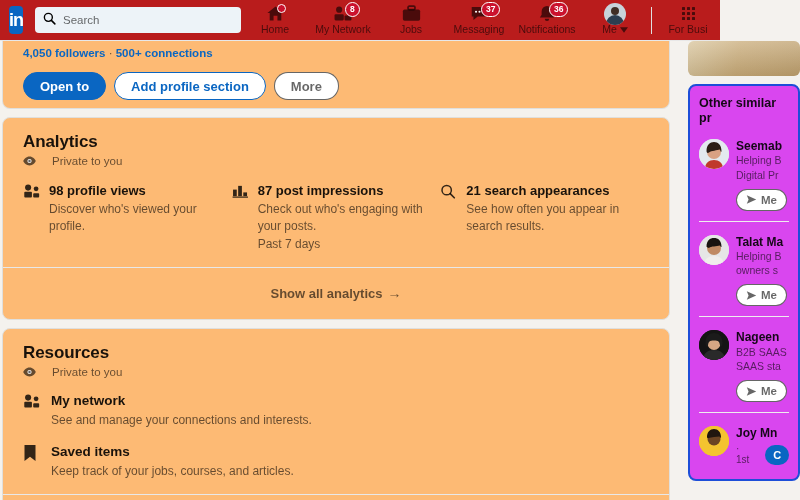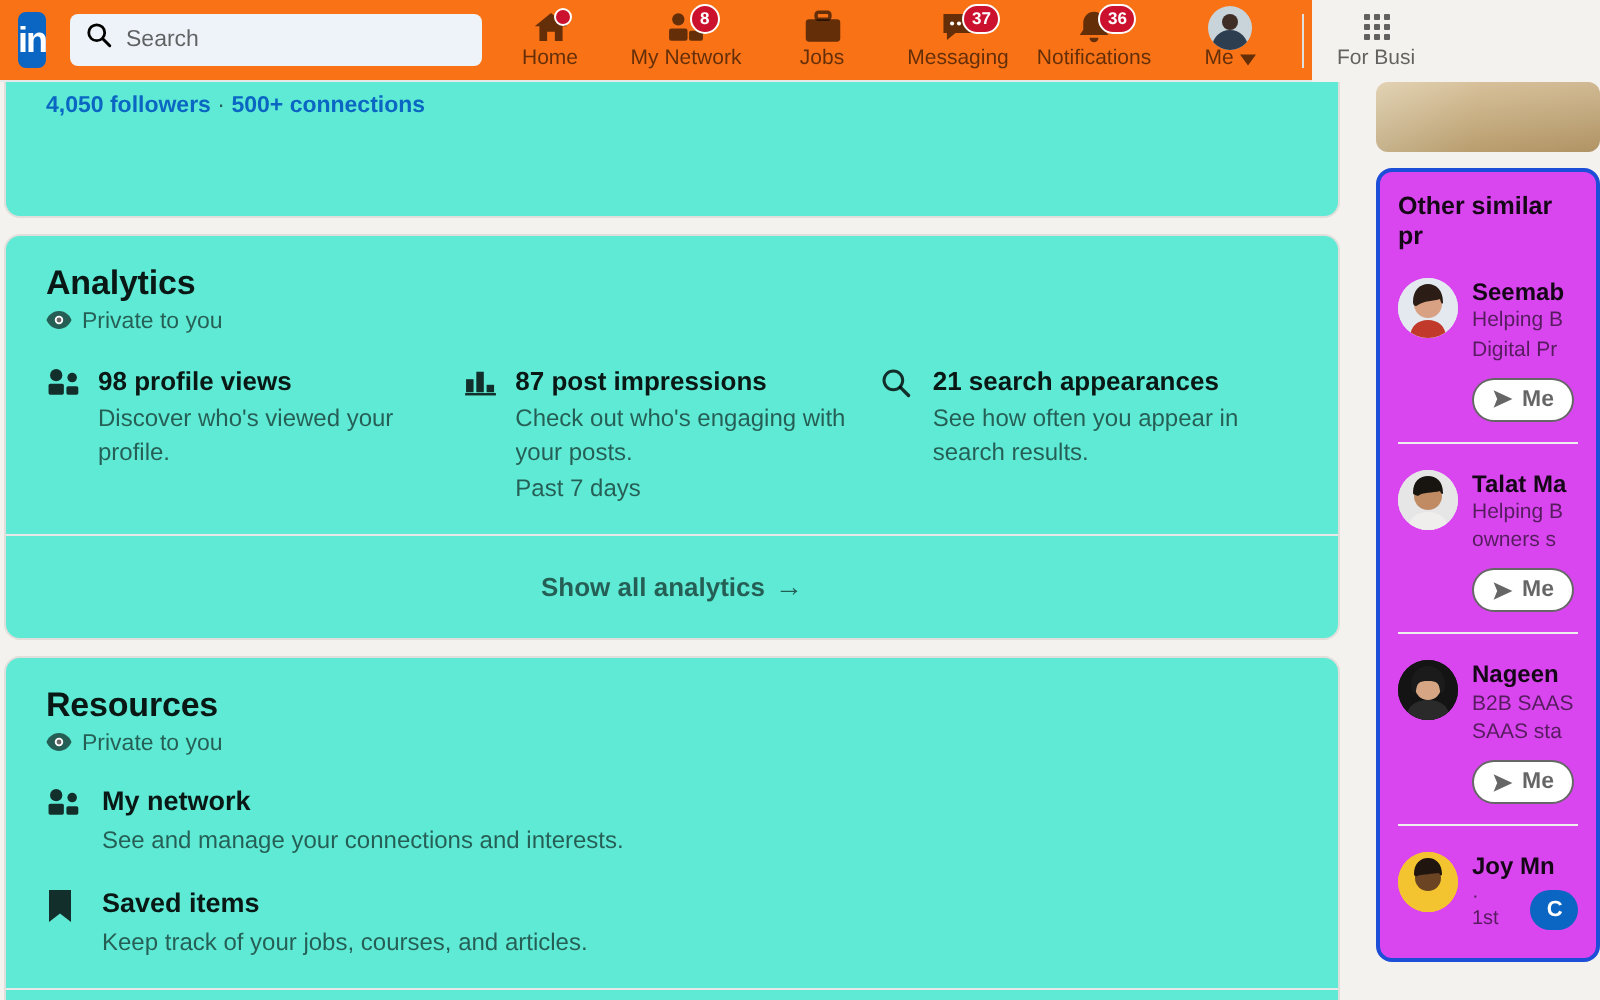--- a/index.html
+++ b/index.html
@@ -7,22 +7,22 @@
     width: 800px; height: 500px;
     overflow: hidden;
     background: #f4f2ee;
     font-family: "Liberation Sans", sans-serif;
     color: #000000e6;
   }
 
   
   .topnav {
     position: absolute; top: 0; left: 0;
-    width: 656px; height: 41px;
-    background: #f97316;
+    width: 720px; height: 41px;
+    background: #b91c1c;
     border-bottom: 1px solid #e8e8e8;
     display: flex; align-items: center;
     z-index: 30;
   }
   .li-logo {
     width: 28px; height: 28px; margin-left: 9px;
     background: #0a66c2; border-radius: 4px;
     color: #fff; font-weight: bold; font-size: 18px;
     display: flex; align-items: center; justify-content: center;
     letter-spacing: -1px; line-height: 1;
@@ -71,21 +71,21 @@
   .me-lab { display: flex; align-items: center; gap: 3px; }
   .navsep { width: 1px; height: 27px; background: #e0e0e0; margin: 0 2px; }
   .grid-ico { display: grid; grid-template-columns: repeat(3, 3px); gap: 2px; }
   .grid-ico i { width: 3px; height: 3px; background: #00000099; border-radius: 0.5px; display:block; }
 
   
   .page { position: absolute; top: 41px; left: 0; width: 800px; height: 459px; }
 
   .maincol { position: absolute; left: 2px; top: 0; width: 668px; }
   .card {
-    background: #5eead4; border: 1px solid #e0dfdc;
+    background: #fdba74; border: 1px solid #e0dfdc;
     border-radius: 8px; margin-bottom: 8px;
   }
 
   
   .profile-card { height: 68px; position: relative; border-radius: 0 0 8px 8px; border-top: none; }
   .followline { position: absolute; left: 20px; top: 6px; font-size: 11.5px; font-weight: 600; color: #0a66c2; }
   .followline .dot-sep { color: #00000099; font-weight: 400; }
   .btnrow { position: absolute; left: 20px; top: 31px; display: flex; gap: 8px; align-items: center; }
   .btn {
     height: 28px; border-radius: 16px; padding: 0 16px;
@@ -93,21 +93,21 @@
     font-size: 13px; font-weight: 600; cursor: pointer; white-space: nowrap;
   }
   .btn-primary { background: #0a66c2; color: #fff; border: 1px solid #0a66c2; }
   .btn-outline-blue { background: #fff; color: #0a66c2; border: 1.4px solid #0a66c2; }
   .btn-outline-gray { background: #fff; color: #00000099; border: 1.4px solid #00000099; }
 
   
   .sec-pad { padding: 14px 20px 0; }
   .sec-title { font-size: 17px; font-weight: 600; letter-spacing: -0.1px; }
   .private {
-    display: flex; gap: 5px;
+    display: flex; align-items: center; gap: 16px;
     font-size: 11.5px; color: #00000099; margin-top: 3px;
   }
 
   .stats { display: flex; margin-top: 16px; }
   .stat { display: flex; gap: 9px; width: 216px; }
   .stat .s-ico { width: 17px; flex: none; padding-top: 1px; }
   .stat-title { font-size: 13px; font-weight: 600; color: #000000e6; line-height: 1.25; }
   .stat-desc { font-size: 12px; color: #00000099; line-height: 1.4; margin-top: 2px; }
   .stat-meta { font-size: 12px; color: #00000099; line-height: 1.4; margin-top: 1px; }
 
@@ -275,20 +275,25 @@
 
 <div class="page">
 
   <div class="maincol">
 
     <div class="card profile-card">
       <div class="followline">
         <span>4,050 followers</span>
         <span class="dot-sep">·</span>
         <span>500+ connections</span>
+      </div>
+      <div class="btnrow">
+        <div class="btn btn-primary">Open to</div>
+        <div class="btn btn-outline-blue">Add profile section</div>
+        <div class="btn btn-outline-gray">More</div>
       </div>
     </div>
 
     <div class="card">
       <div class="sec-pad">
         <div class="sec-title">Analytics</div>
         <div class="private">
           <svg width="13" height="10" viewBox="0 0 16 11">
               <path d="M8 0C4 0 1.2 3 .3 5.5 1.2 8 4 11 8 11s6.8-3 7.7-5.5C14.8 3 12 0 8 0z" fill="#00000099"></path>
               <circle cx="8" cy="5.5" r="2.6" fill="#fff"></circle>

